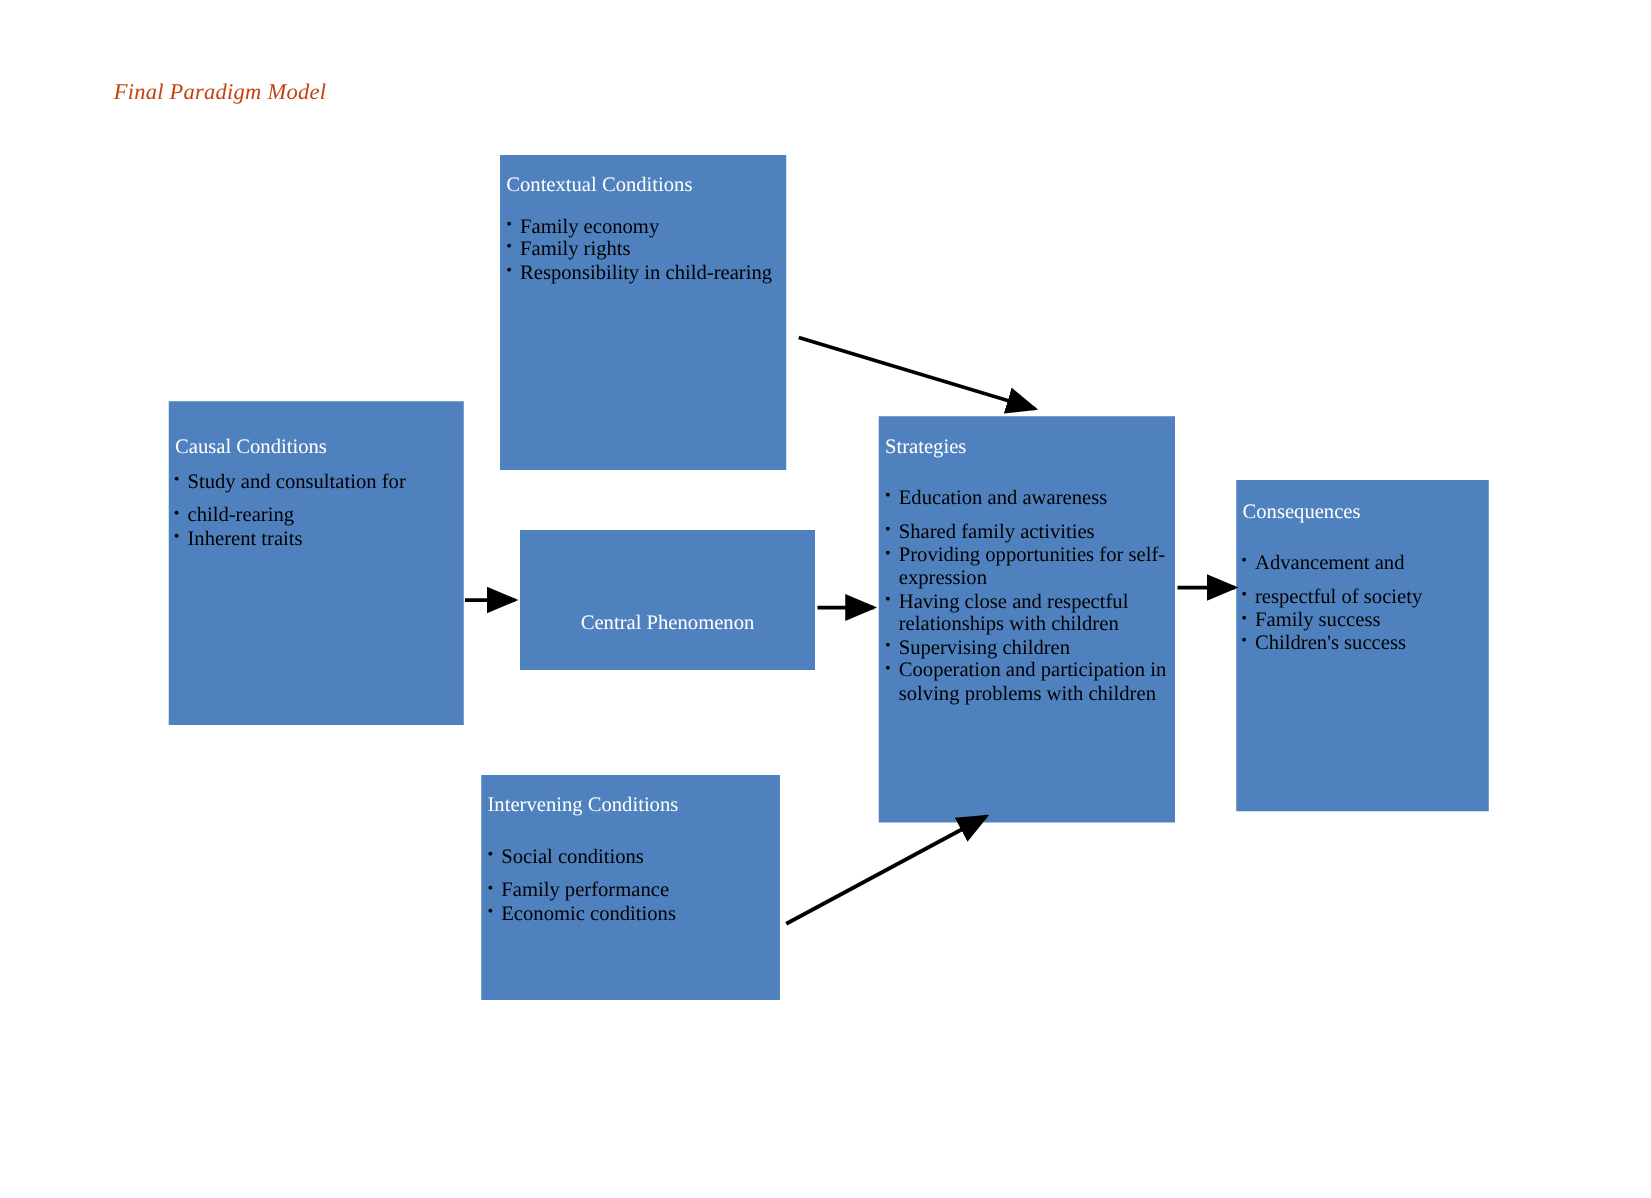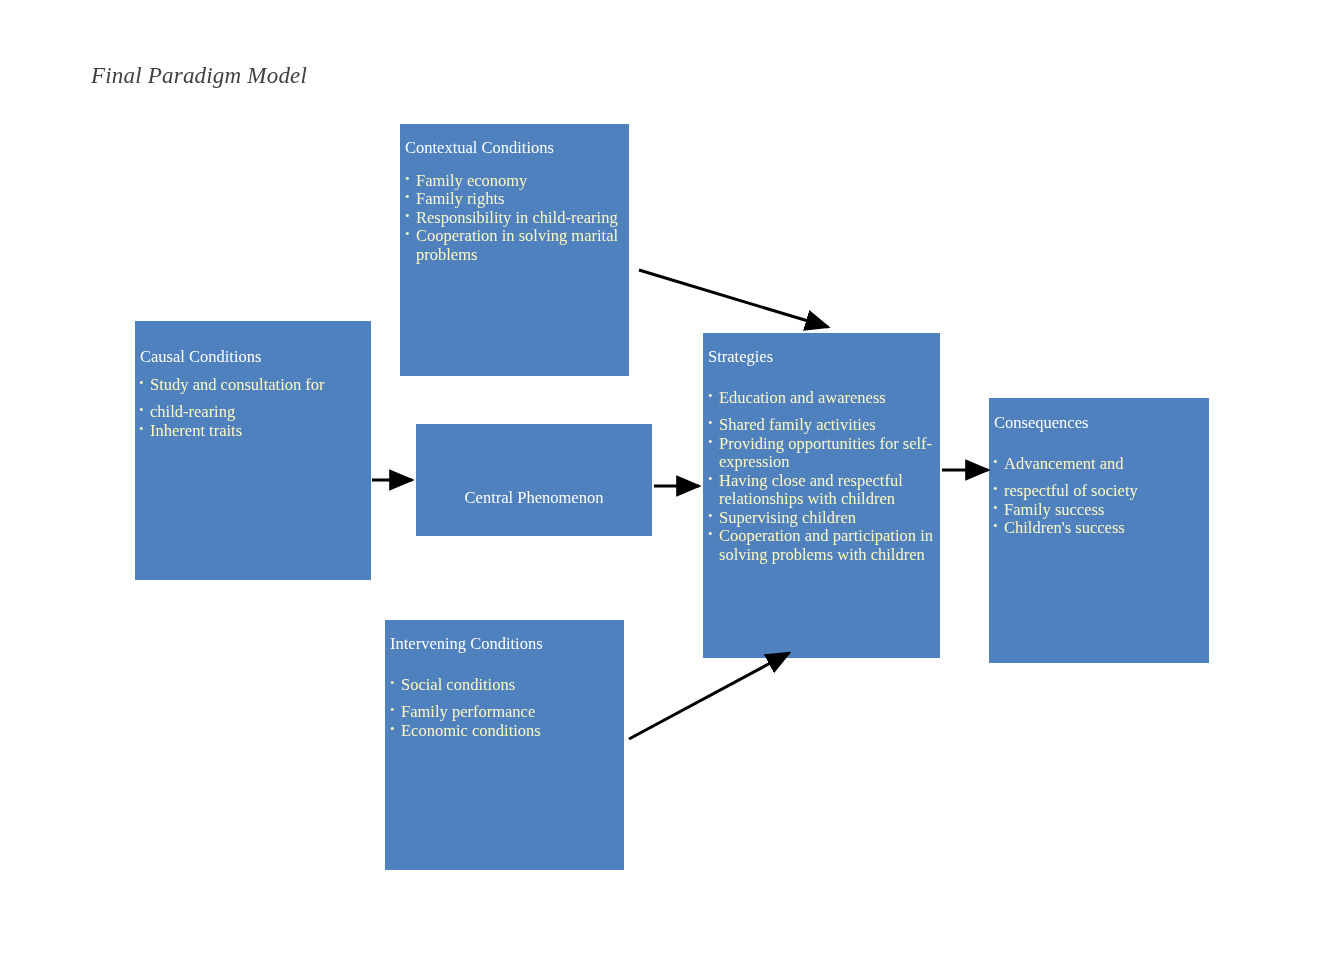--- a/index.html
+++ b/index.html
@@ -18,22 +18,22 @@
     position: absolute;
     left: 0; top: 0;
     width: 1321px;
     height: 958px;
   }
   .title {
     position: absolute;
     left: 91px;
     top: 63px;
     font-style: italic;
-    font-size: 23px;
-    color: #404040;
+    font-size: 18px;
+    color: #c2410c;
     letter-spacing: 0.2px;
     white-space: nowrap;
   }
   .box {
     position: absolute;
     background: #4E81BD;
     box-sizing: border-box;
     color: #ffffff;
   }
   .box-head {
@@ -42,21 +42,21 @@
     color: #ffffff;
     line-height: 1.18;
     white-space: nowrap;
   }
   .box-list {
     position: absolute;
     margin: 0;
     padding: 0;
     list-style: none;
     font-size: 16.5px;
-    color: #fef9c3;
+    color: #000000;
   }
   .box-list li {
     position: relative;
     padding-left: 11px;
     line-height: 1.12;
   }
   .box-list li::before {
     content: "\2022";
     position: absolute;
     left: 0;
@@ -88,21 +88,20 @@
 <div id="canvas">
 
   <div class="title">Final Paradigm Model</div>
 
   <div class="box" style="left:400px; top:124px; width:229px; height:252px;">
     <div class="box-head" style="left:5px; top:14px;">Contextual Conditions</div>
     <ul class="box-list" style="left:5px; top:48px; width:225px;">
       <li>Family economy</li>
       <li>Family rights</li>
       <li>Responsibility in child-rearing</li>
-      <li>Cooperation in solving marital problems</li>
     </ul>
   </div>
 
   <div class="box" style="left:135px; top:321px; width:236px; height:259px;">
     <div class="box-head" style="left:5px; top:15px;margin-top:11px;">Causal Conditions</div>
     <ul class="box-list" style="left:4px; top:55px; width:228px;">
       <li class="spaced">Study and consultation for</li>
       <li style="padding-left:11px;">child-rearing</li>
       <li>Inherent traits</li>
     </ul>
@@ -117,31 +116,31 @@
     <ul class="box-list" style="left:5px; top:56px; width:226px;">
       <li class="spaced">Education and awareness</li>
       <li>Shared family activities</li>
       <li>Providing opportunities for self-expression</li>
       <li>Having close and respectful relationships with children</li>
       <li>Supervising children</li>
       <li>Cooperation and participation in solving problems with children</li>
     </ul>
   </div>
 
-  <div class="box" style="left:989px; top:398px; width:220px; height:265px;font-family:Liberation Serif, serif;">
+  <div class="box" style="left:989px; top:384px; width:202px; height:265px;font-family:Liberation Serif, serif;">
     <div class="box-head" style="left:5px; top:15px;">Consequences</div>
     <ul class="box-list" style="left:4px; top:57px; width:228px;">
       <li class="spaced">Advancement and</li>
       <li style="padding-left:11px;">respectful of society</li>
       <li>Family success</li>
       <li>Children's success</li>
     </ul>
   </div>
 
-  <div class="box" style="left:385px; top:620px; width:239px; height:250px;">
+  <div class="box" style="left:385px; top:620px; width:239px; height:180px;">
     <div class="box-head" style="left:5px; top:14px;">Intervening Conditions</div>
     <ul class="box-list" style="left:5px; top:56px; width:228px;">
       <li class="spaced">Social conditions</li>
       <li>Family performance</li>
       <li>Economic conditions</li>
     </ul>
   </div>
 
   <svg class="arrows" viewBox="0 0 1321 958">
     <defs>

